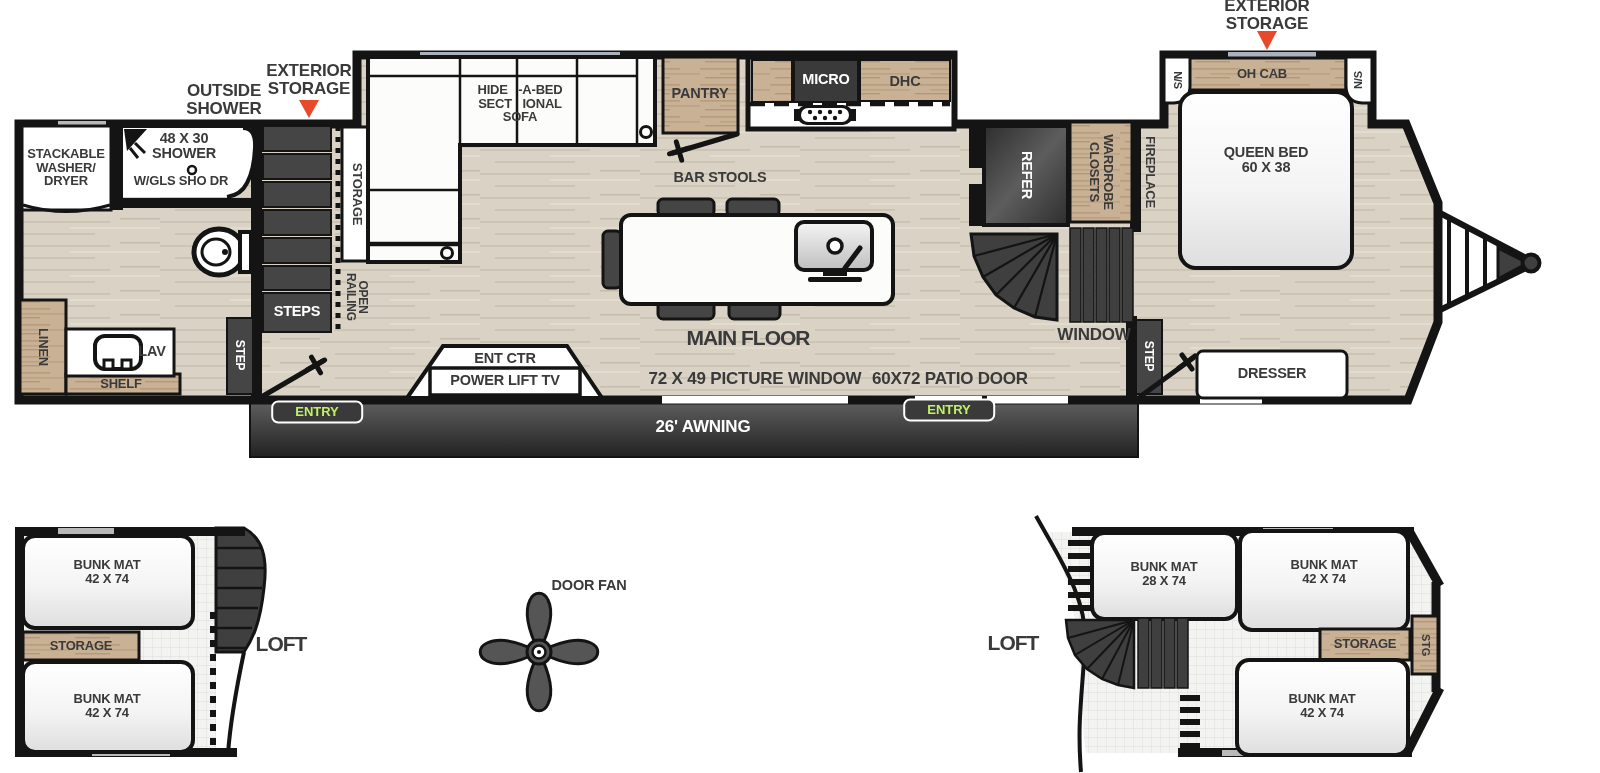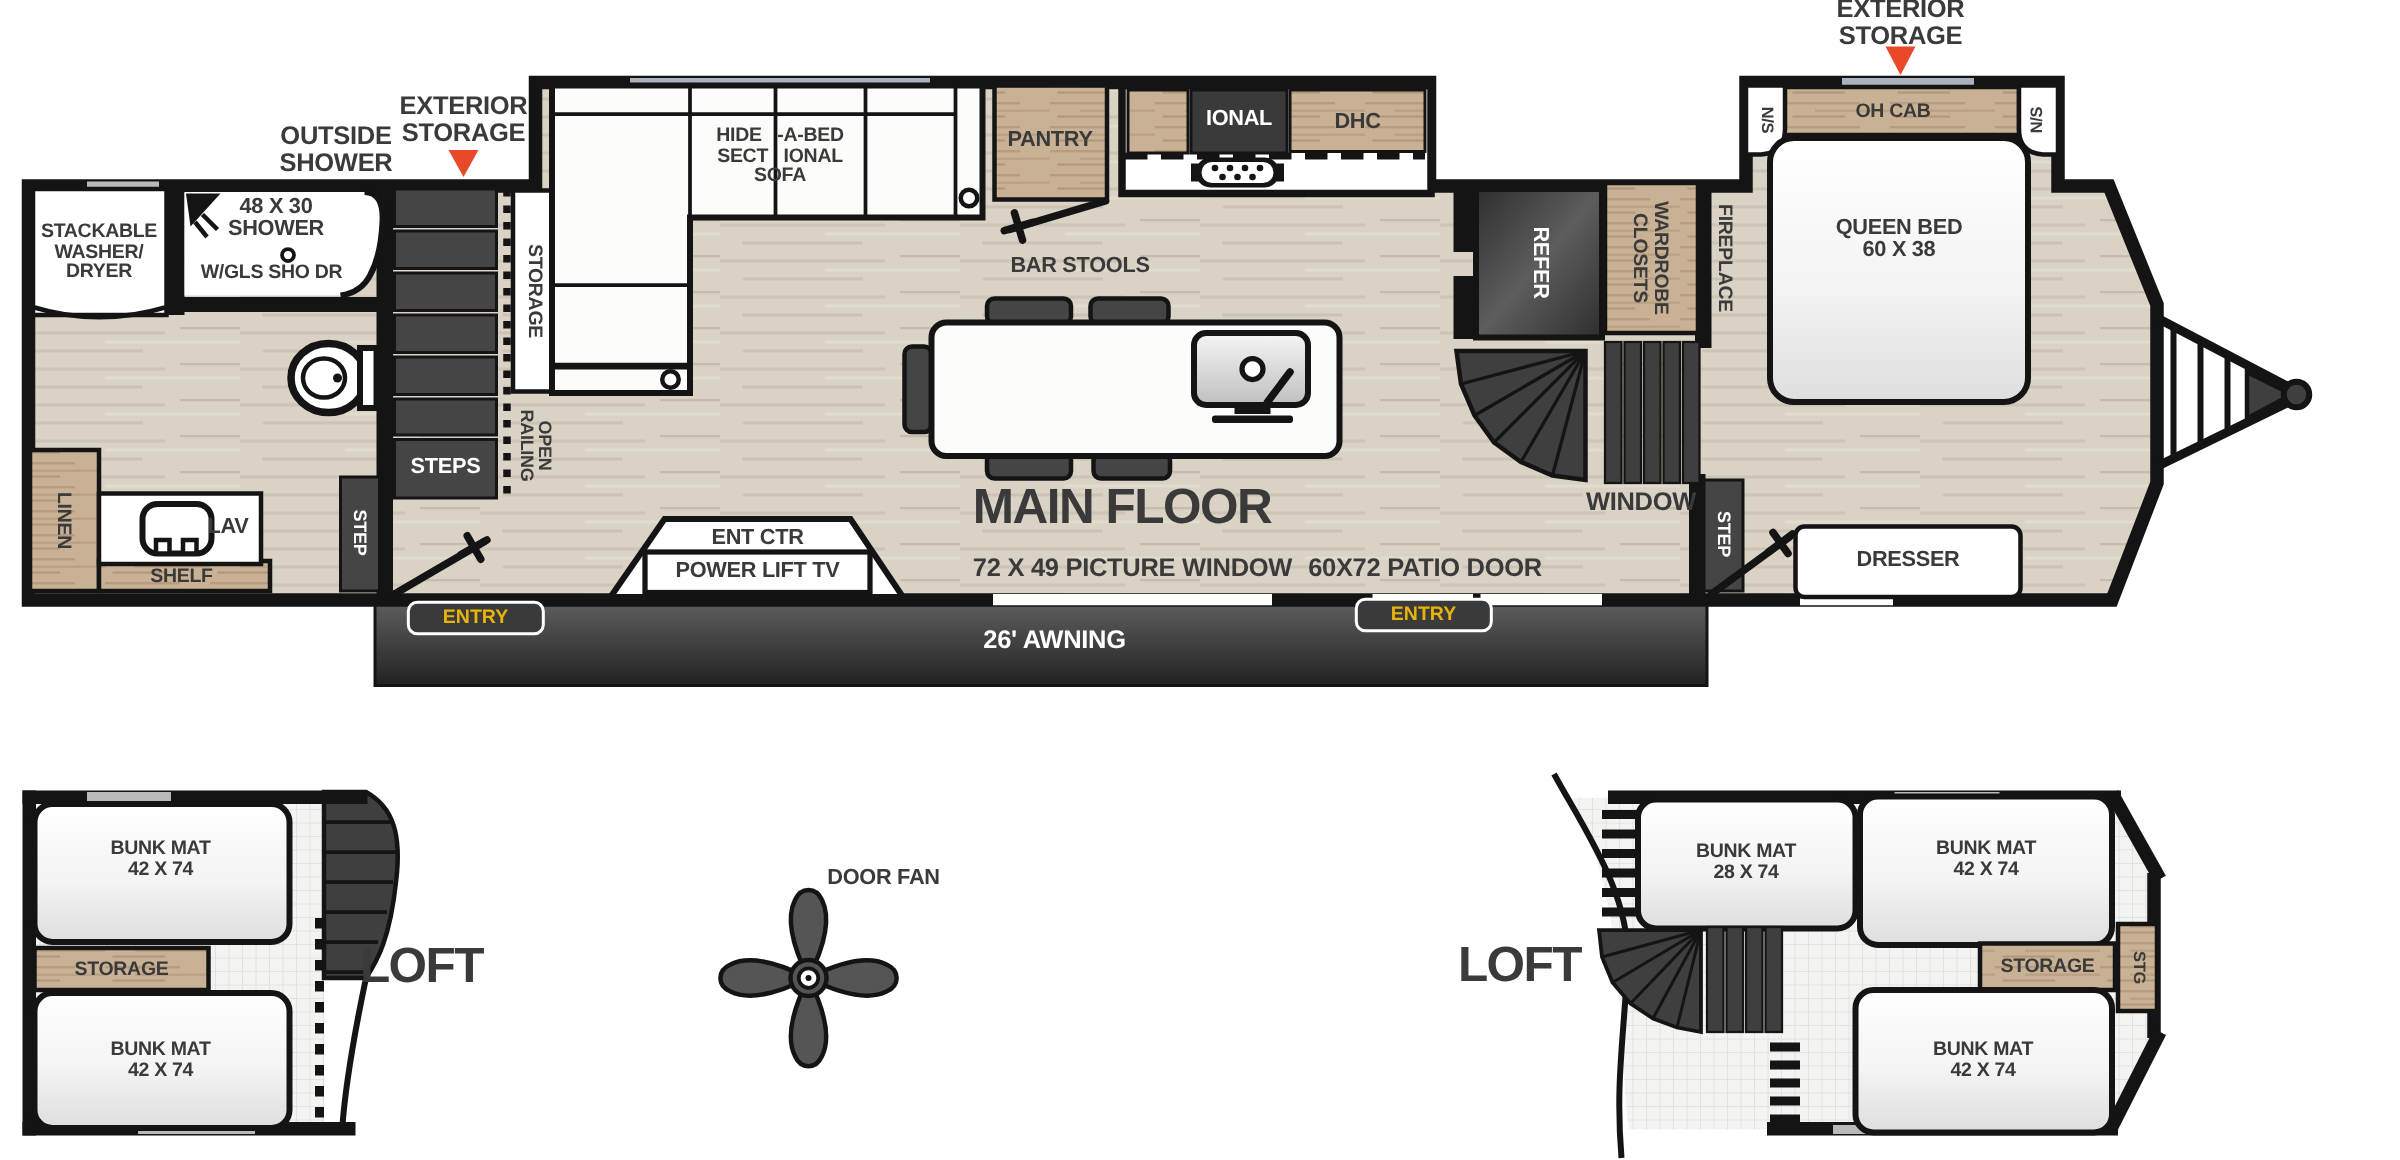--- a/index.html
+++ b/index.html
@@ -6,24 +6,24 @@
   .canvas{position:relative;width:1600px;height:773px;background:#fff;overflow:hidden;
           font-family:"Liberation Sans",sans-serif;}
   svg.plan{position:absolute;left:0;top:0;}
   .lb{position:absolute;transform:translate(-50%,-50%);font-weight:bold;color:#3a3a3a;
       text-align:center;white-space:pre-line;line-height:1.04;letter-spacing:-0.2px;}
   .rot{transform:translate(-50%,-50%) rotate(90deg);}
   .rotccw{transform:translate(-50%,-50%) rotate(-90deg);}
   .white{color:#fff;}
   .s11{font-size:11px}.s12{font-size:12px}.s13{font-size:13px}
   .s14{font-size:14.5px}.s15{font-size:17px}
-  .s30{font-size:33px;letter-spacing:-1px;}
+  .s30{font-size:21px;letter-spacing:-1px;}
   .ws{word-spacing:7px;}
   .entry-tab{position:absolute;transform:translate(-50%,-50%);background:#3a3a3a;
-      border:2.5px solid #fff;border-radius:7px;color:#eab308;font-weight:bold;font-size:13px;
+      border:2.5px solid #fff;border-radius:7px;color:#bef264;font-weight:bold;font-size:13px;
       padding:2px 22px;line-height:1.15;white-space:nowrap;}
 </style>
 </head>
 <body>
 
 <div class="canvas">
 
 <svg class="plan" width="1600" height="773" viewBox="0 0 1600 773">
   <defs>
     <pattern id="wood" width="160" height="24" patternUnits="userSpaceOnUse">
@@ -304,21 +304,21 @@
 
 <div class="lb white s14" style="left:297px;top:312px">STEPS</div>
 <div class="lb rot s12" style="left:357px;top:297px">OPEN
 RAILING</div>
 <div class="lb rot s13" style="left:357px;top:194px">STORAGE</div>
 
 <div class="lb s13 ws" style="left:520px;top:103px">HIDE -A-BED
 SECT IONAL
 SOFA</div>
 <div class="lb s14" style="left:700px;top:94px">PANTRY</div>
-<div class="lb white s14" style="left:826px;top:80px">IONAL</div>
+<div class="lb white s14" style="left:826px;top:80px">MICRO</div>
 <div class="lb s14" style="left:905px;top:82px">DHC</div>
 <div class="lb s14" style="left:720px;top:178px">BAR STOOLS</div>
 <div class="lb s30" style="left:748px;top:338px">MAIN FLOOR</div>
 <div class="lb s15" style="left:755px;top:379px">72 X 49 PICTURE WINDOW</div>
 <div class="lb s15" style="left:950px;top:379px">60X72 PATIO DOOR</div>
 <div class="lb s14" style="left:505px;top:359px">ENT CTR</div>
 <div class="lb s14" style="left:505px;top:381px">POWER LIFT TV</div>
 
 <div class="lb white s15" style="left:703px;top:427px">26' AWNING</div>
 <div class="entry-tab" style="left:317px;top:412px">ENTRY</div>

